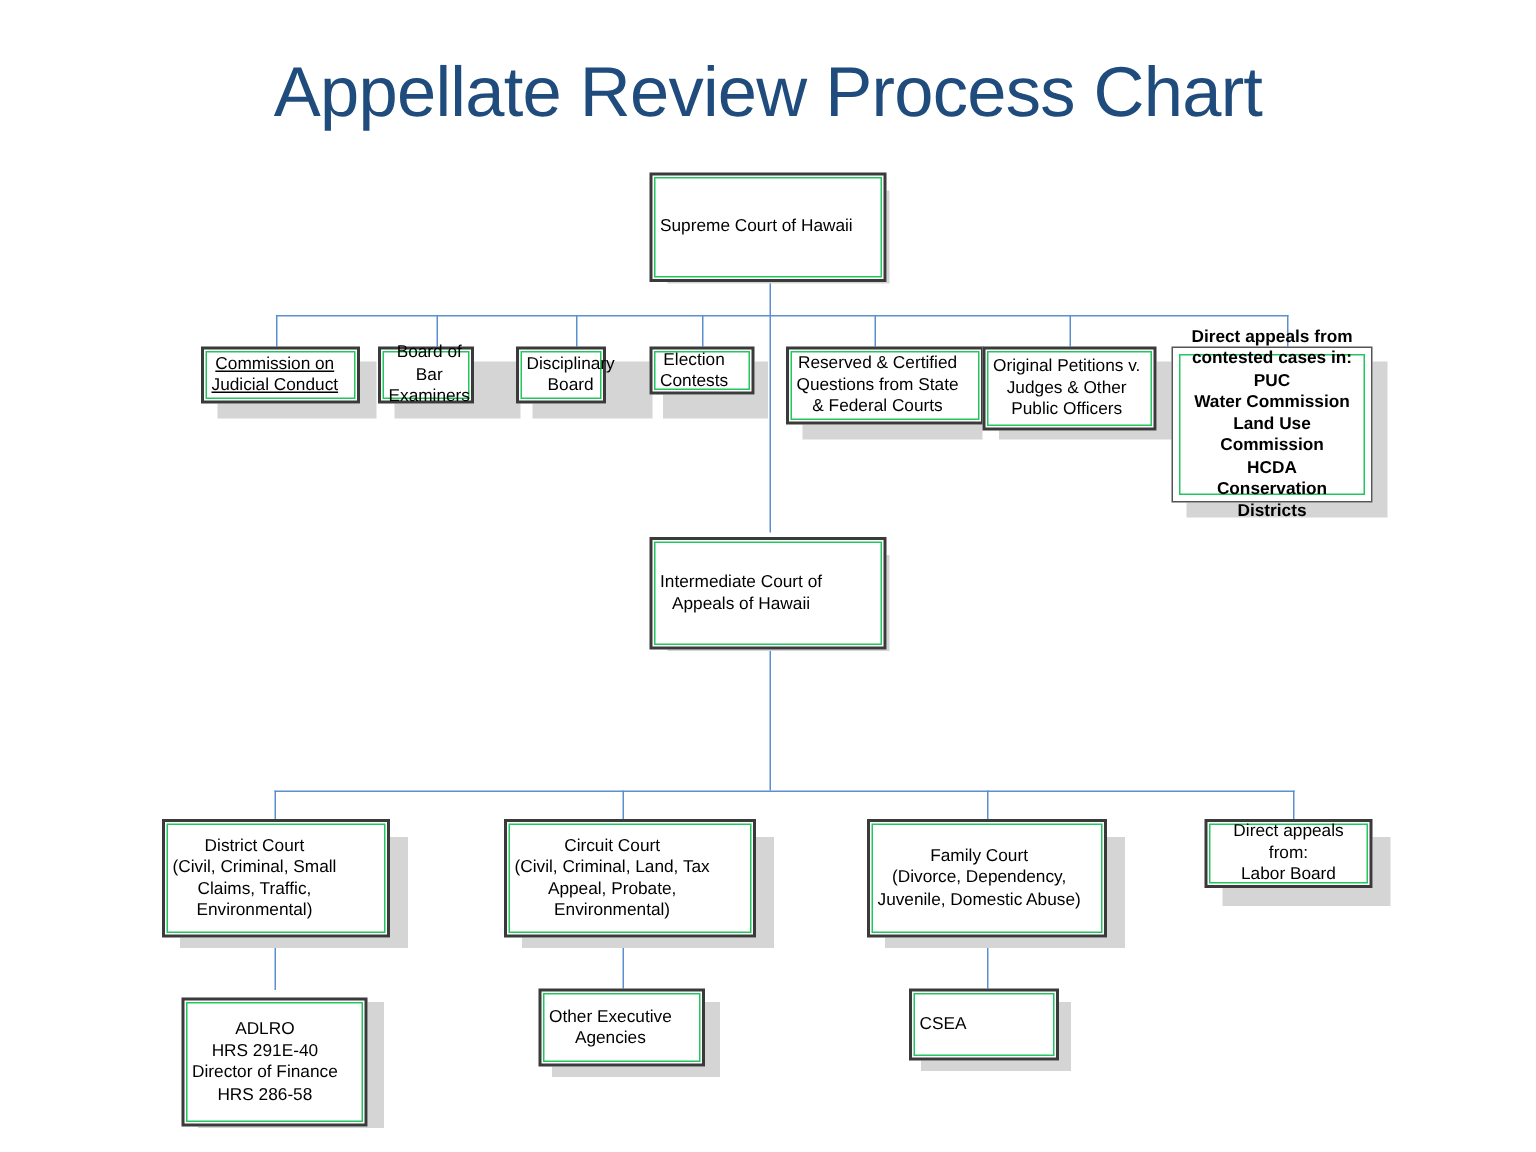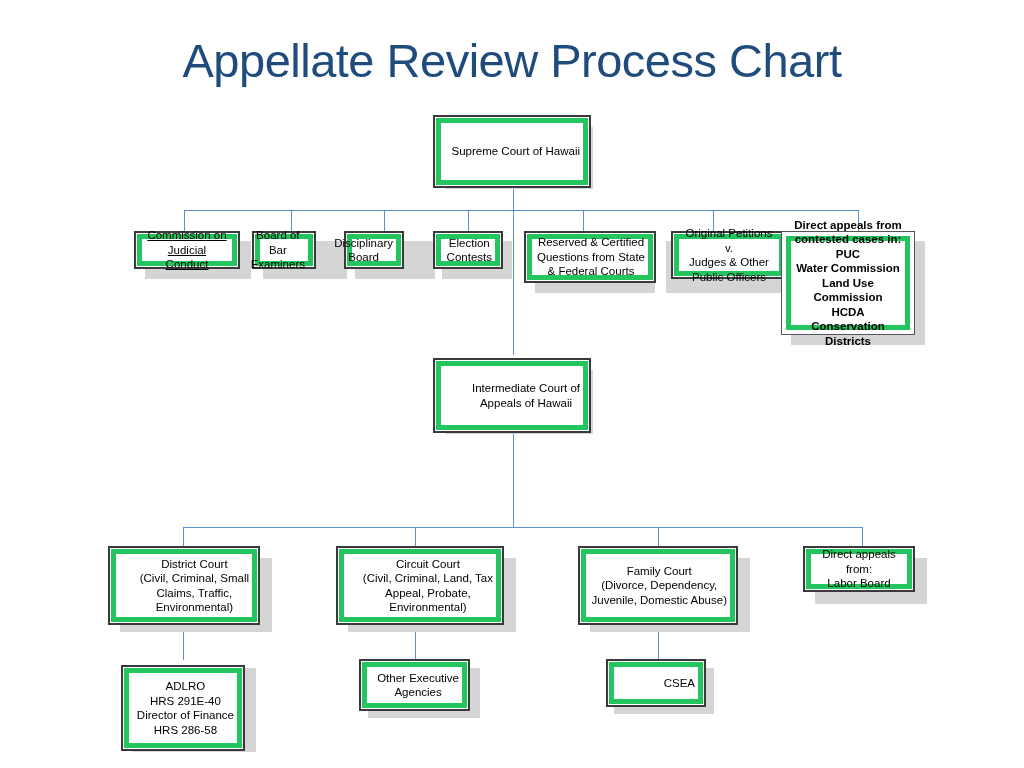--- a/index.html
+++ b/index.html
@@ -49,25 +49,25 @@
     box-sizing: border-box;
     background: #ffffff;
     border: 1px solid #3a3a3a;
     padding: 2px;
     z-index: 5;
   }
   .node .inner {
     box-sizing: border-box;
     width: 100%;
     height: 100%;
-    border: 5px solid #22c55e;
+    border: 1px solid #22c55e;
     background: #ffffff;
     display: flex;
     align-items: center;
-    justify-content: flex-end;
+    justify-content: flex-start;
     text-align: center;
   }
   .node.thick {
     border: 2px solid #3a3a3a;
     padding: 1px;
   }
   .node.thin {
     border: 1px solid #555;
     padding: 4px;
     font-weight: bold;
@@ -155,36 +155,36 @@
       </div>
   </div>
 
   <div class="node thick" style="left:344px; top:231px; width:60px; height:38px;">
     <div class="inner">
         <span class="txt">Disciplinary
 Board</span>
       </div>
   </div>
 
-  <div class="node thick" style="left:433px; top:231px; width:70px; height:38px;">
+  <div class="node thick" style="left:433px; top:231px; width:70px; height:32px;">
     <div class="inner">
         <span class="txt">Election
 Contests</span>
       </div>
   </div>
 
   <div class="node thick" style="left:524px; top:231px; width:132px; height:52px;">
     <div class="inner">
         <span class="txt">Reserved &amp; Certified
 Questions from State
 &amp; Federal Courts</span>
       </div>
   </div>
 
-  <div class="node thick" style="left:671px; top:231px; width:116px; height:48px;">
+  <div class="node thick" style="left:655px; top:231px; width:116px; height:56px;">
     <div class="inner">
         <span class="txt">Original Petitions v.
 Judges &amp; Other
 Public Officers</span>
       </div>
   </div>
 
   <div class="node thin" style="left:781px; top:231px; width:134px; height:104px;">
     <div class="inner">
         <span class="txt">Direct appeals from

